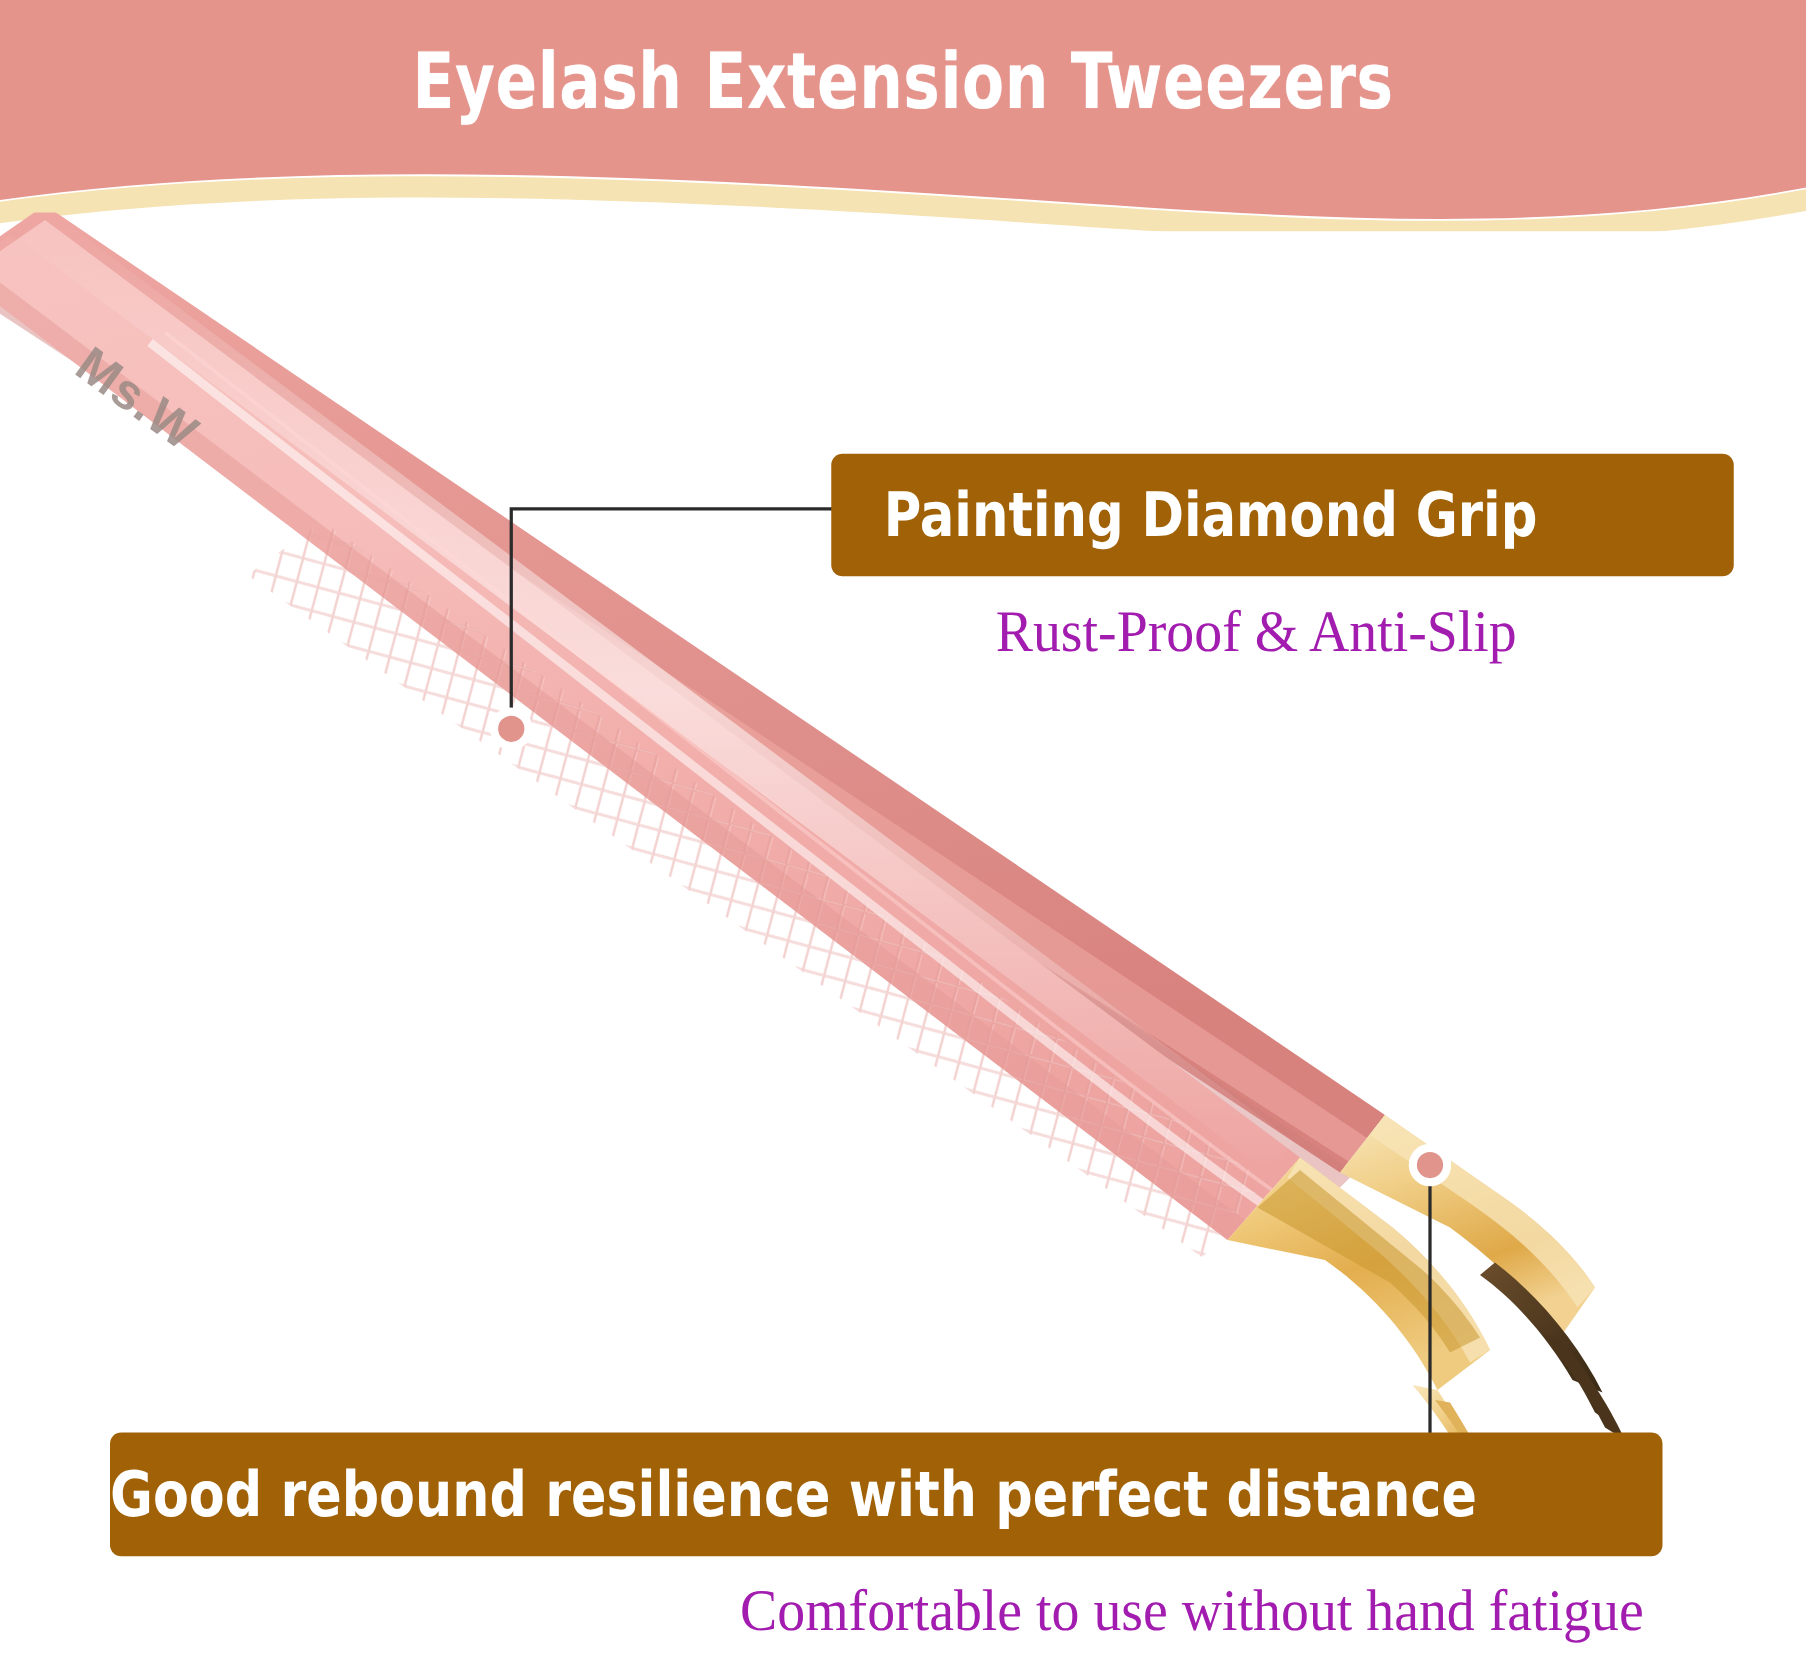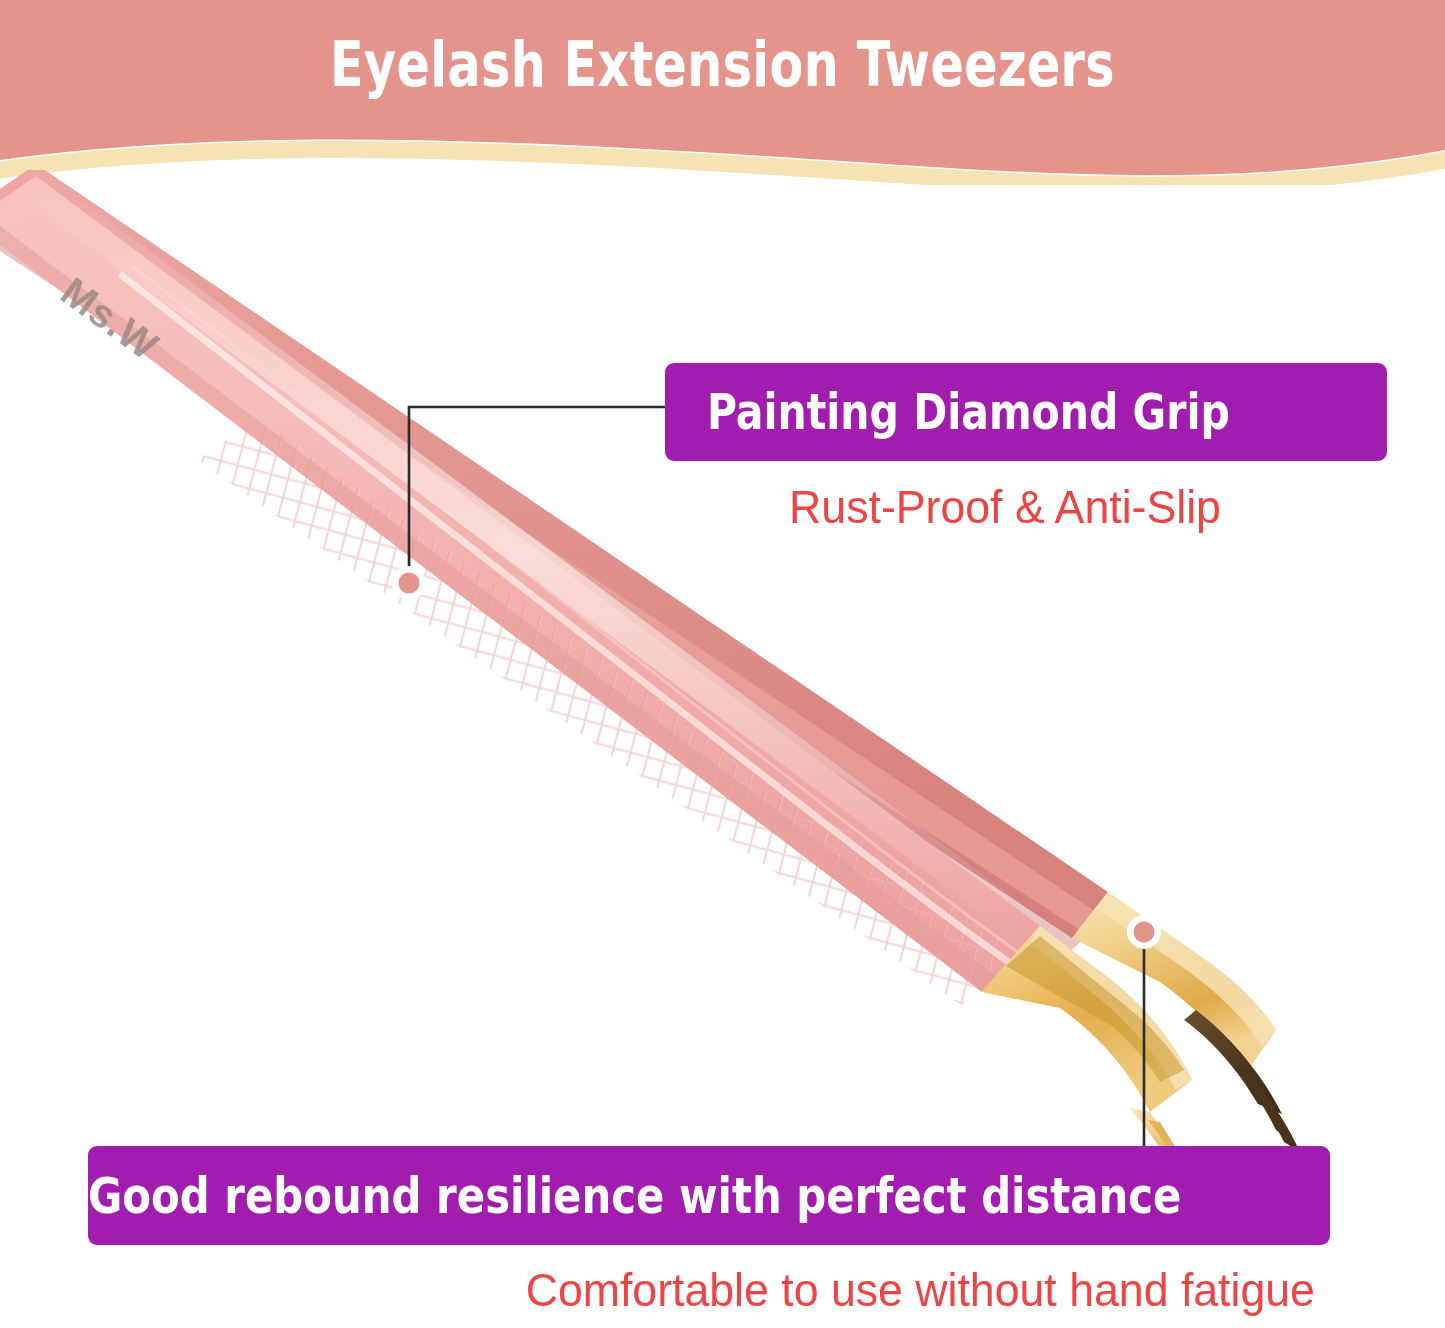--- a/index.html
+++ b/index.html
@@ -24,34 +24,34 @@
   
   .photo{position:absolute;left:0;top:170px;width:1445px;height:1010px;}
   .photo svg{display:block;width:1445px;height:1010px;}
 
   
   .leaders{position:absolute;left:0;top:0;width:1445px;height:1328px;pointer-events:none;}
   .leaders svg{display:block;width:1445px;height:1328px;}
 
   
   .chip{
-    position:absolute;background:#a21caf;border-radius:9px;
+    position:absolute;background:#a16207;border-radius:9px;
     display:flex;align-items:center;
     color:#ffffff;font-weight:700;
     font-family:"DejaVu Sans Condensed","Liberation Sans Narrow","Liberation Sans",sans-serif;
     white-space:nowrap;overflow:hidden;
   }
   .chip span{display:block;transform:scaleX(0.93);transform-origin:0 50%;}
 
   .chip-top{left:665px;top:363px;width:680px;height:98px;padding-left:42px;font-size:49px;}
   .chip-bottom{left:88px;top:1146px;width:1242px;height:99px;font-size:50px;}
 
   .sub{
-    position:absolute;color:#ef4444;white-space:nowrap;
-    font-family:Liberation Sans, sans-serif;
+    position:absolute;color:#a21caf;white-space:nowrap;
+    font-family:Liberation Serif, serif;
     font-weight:400;
   }
   .sub span{display:block;transform:scaleX(0.95);transform-origin:50% 50%;}
   .sub-top{left:665px;top:479px;width:680px;text-align:center;font-size:47px;}
   .sub-bottom{left:104px;top:1262px;width:1242px;text-align:right;font-size:47px;}
 </style>
 </head>
 <body>
 
 <div id="stage">

